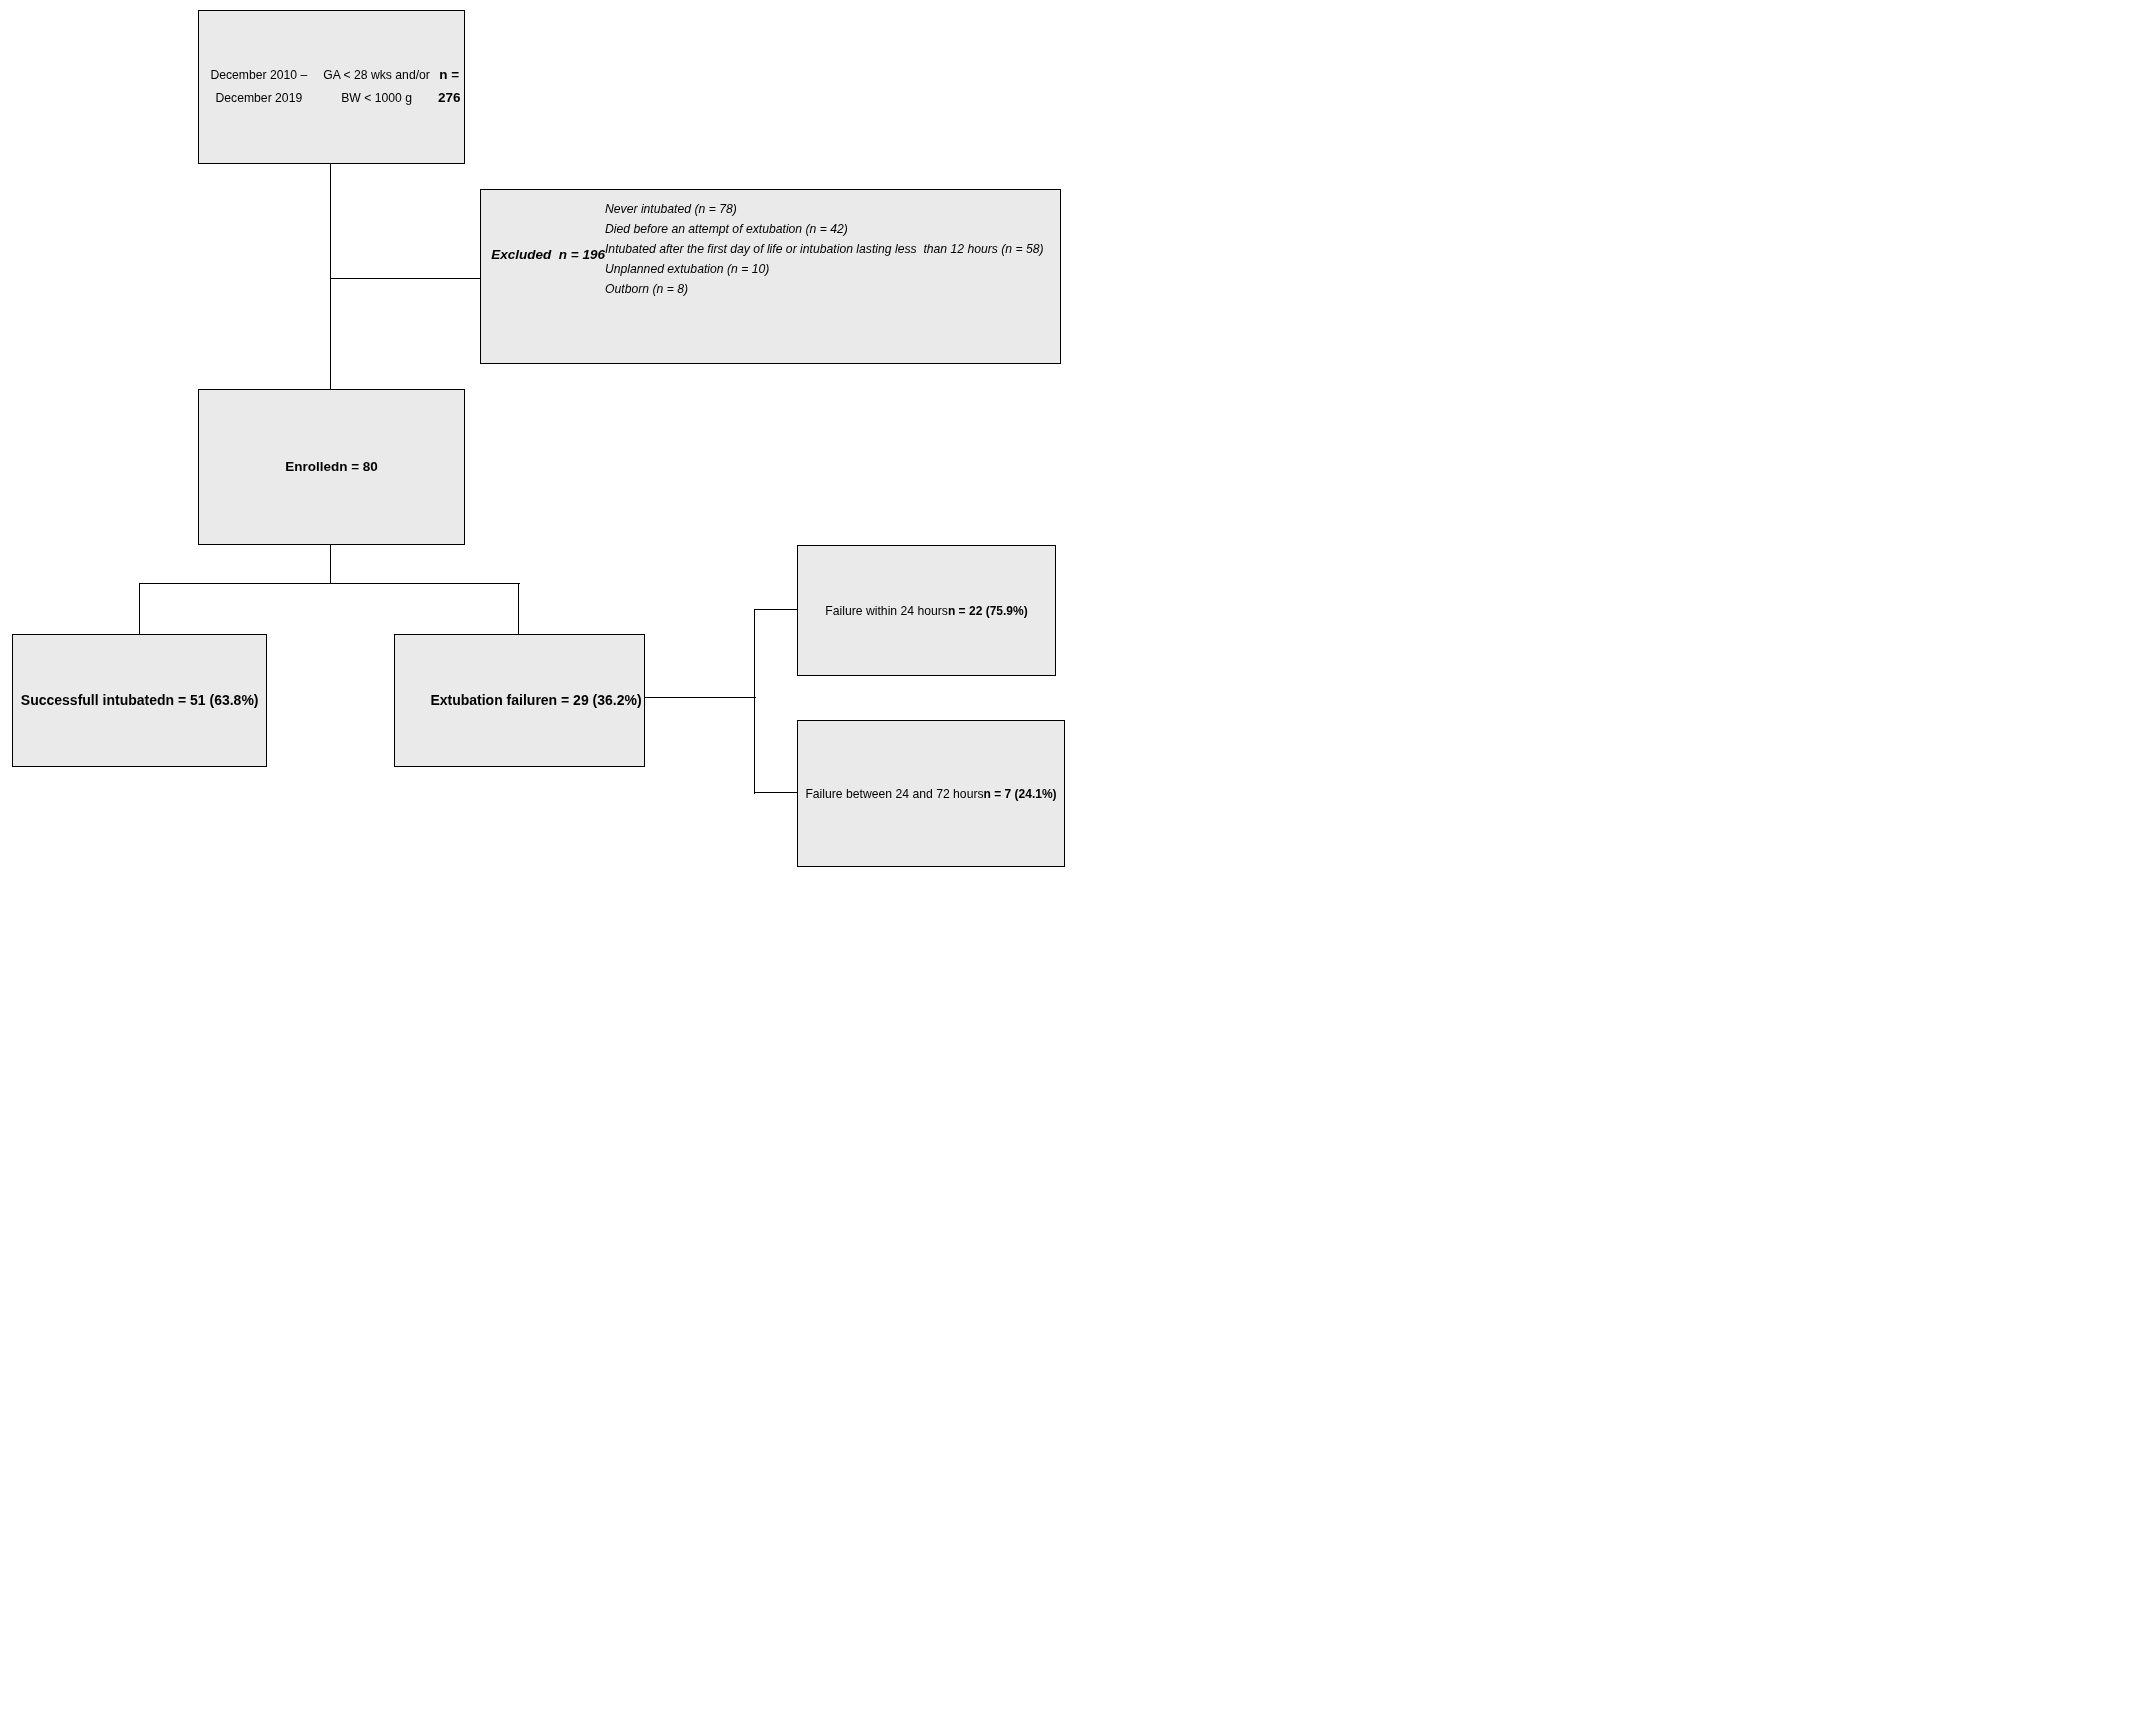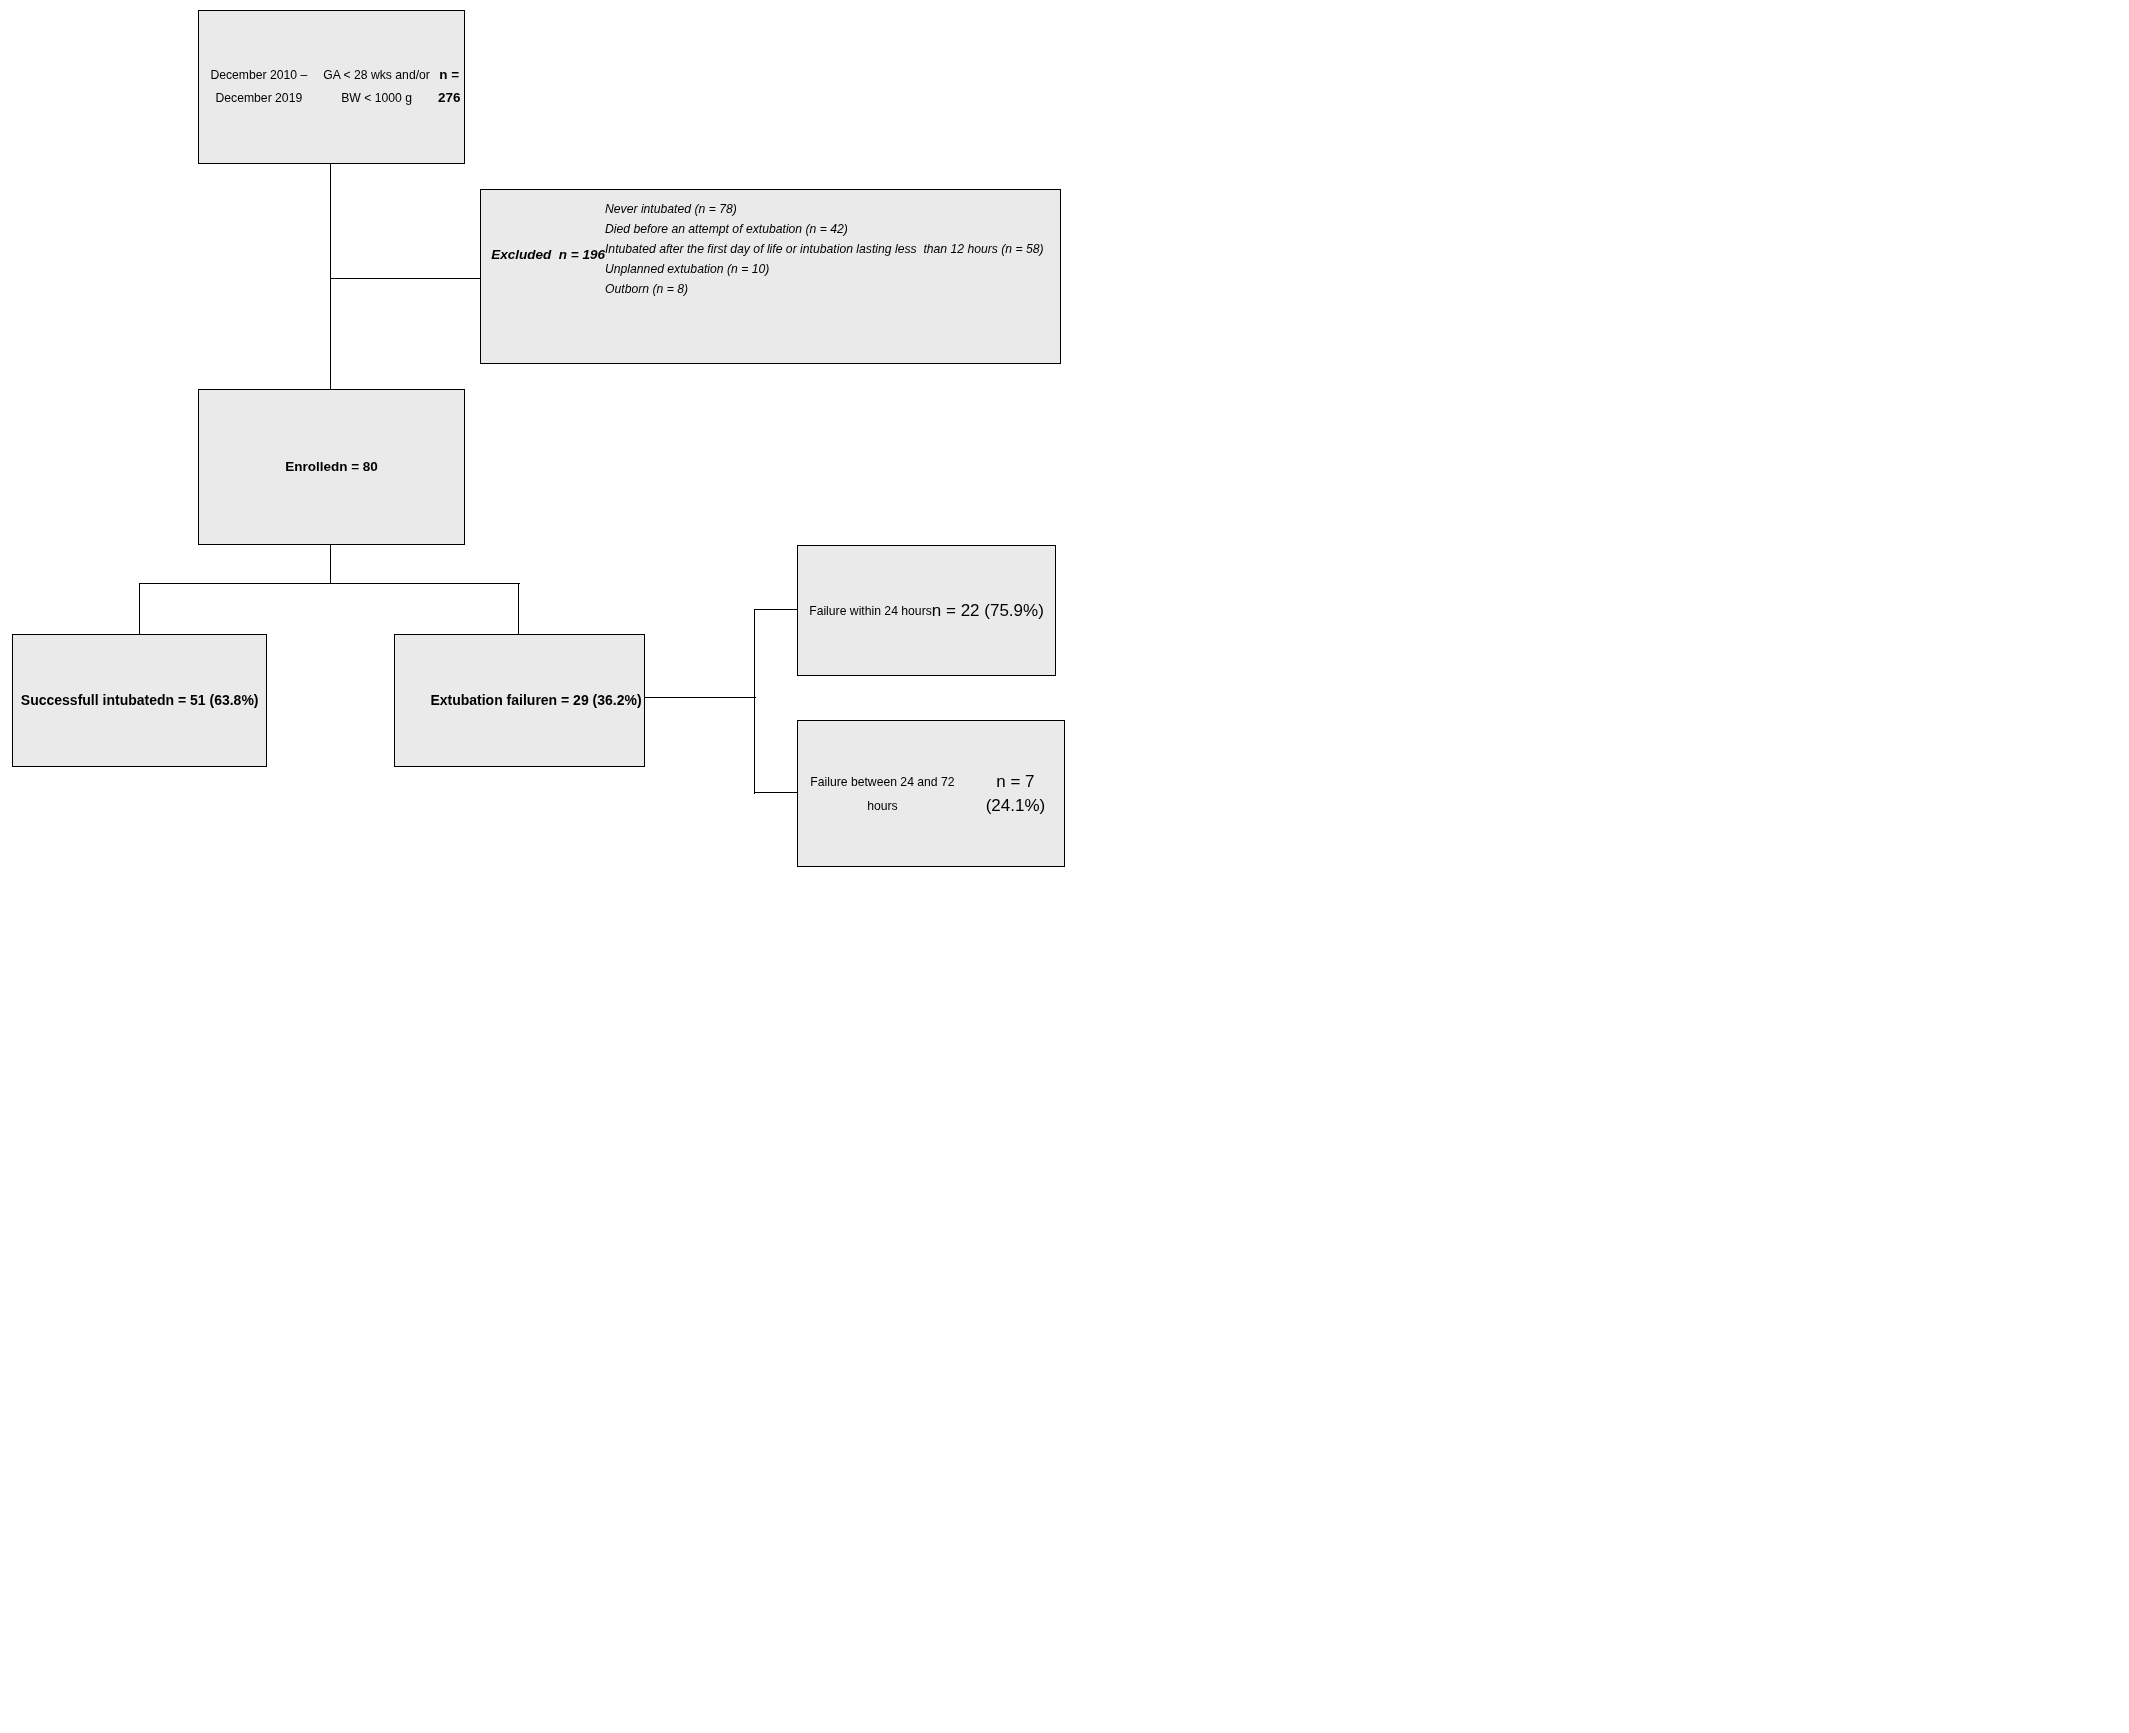--- a/index.html
+++ b/index.html
@@ -27,21 +27,21 @@
     flex-direction:row;
     align-items:center;
     justify-content:center;
     text-align:center;
   }
   .box.thin{border-width:1.3px;}
   .line{position:absolute;background:var(--line-color);}
   .t-reg{font-size:12.2px;line-height:22.5px;white-space:pre-wrap;}
   .t-bold{font-size:13.5px;line-height:22.5px;font-weight:bold;white-space:pre-wrap;}
   .t-reg-lg{font-size:12.2px;line-height:24px;white-space:pre-wrap;}
-  .t-bold-lg{font-size:17px;line-height:24px;font-weight:normal;white-space:pre-wrap;}
+  .t-bold-lg{font-size:12px;line-height:24px;font-weight:bold;white-space:pre-wrap;}
   .t-bold-xl{font-size:14px;line-height:24.5px;font-weight:bold;white-space:pre-wrap;}
   
   #box-excluded{
     justify-content:flex-start;
     align-items:center;
     padding:9px 10.3px;
     font-style:italic;
   }
   #box-excluded .excl-title{margin-bottom:42px;}
   #box-excluded .excl-list{

